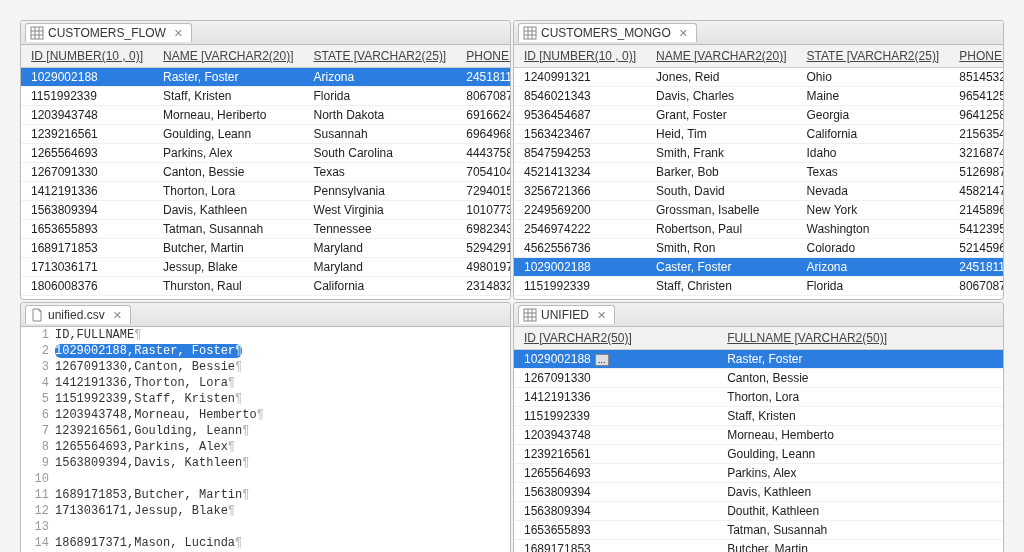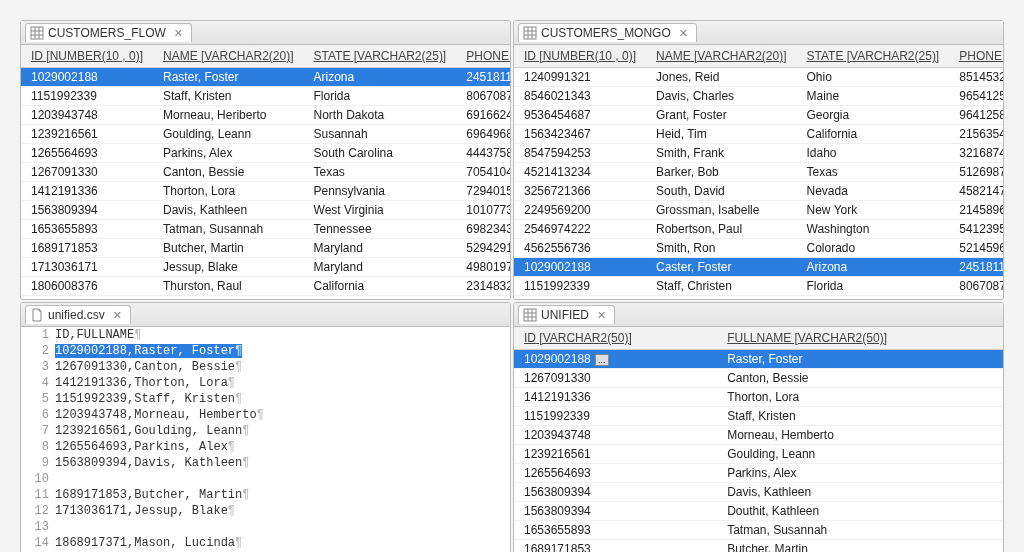--- a/index.html
+++ b/index.html
@@ -14,21 +14,21 @@
 table { border-collapse: collapse; width: 100%; font-size: 12px; }
 th { text-align: left; font-weight: normal; color: #444; background: #f2f2f2; border-bottom: 1px solid #ccc; padding: 4px 10px; white-space: nowrap; position: sticky; top: 0; text-decoration: underline; }
 td { padding: 2px 10px; white-space: nowrap; color: #222; border-bottom: 1px solid #f0f0f0; }
 tr.selected td { background: #2b7de0; color: #fff; }
 tr.selected td.cell-first { position: relative; }
 tr.selected td .ellips { display: inline-block; width: 14px; height: 12px; background: #ddd; border: 1px solid #888; margin-left: 4px; color: #000; font-size: 9px; text-align: center; line-height: 10px; }
 .editor { flex: 1; background: #fff; font-family: Consolas, "Courier New", monospace; font-size: 12px; overflow: auto; position: relative; padding-bottom: 14px; }
 .editor .line { display: flex; height: 16px; align-items: center; }
 .editor .lineno { width: 34px; text-align: right; color: #999; padding-right: 6px; user-select: none; }
 .editor .linetext { white-space: pre; }
-.editor .line.sel .linetext { background: #2b7de0; color: #fff; }
+.editor .line.sel .linetext { background: #2b7de0; color: #fff; border-radius: 6px; }
 .editor .pilcrow { color: #bbb; }
 .editor .line.sel .pilcrow { color: #cde3fa; }
 .scrollbar-h { position: absolute; left: 34px; right: 2px; bottom: 2px; height: 12px; background: #eee; }
 .file-icon { width: 14px; height: 14px; }
 .table-icon svg, .file-icon svg { width: 100%; height: 100%; display: block; }
 </style>
 </head>
 <body>
 
 <div class="workspace">

